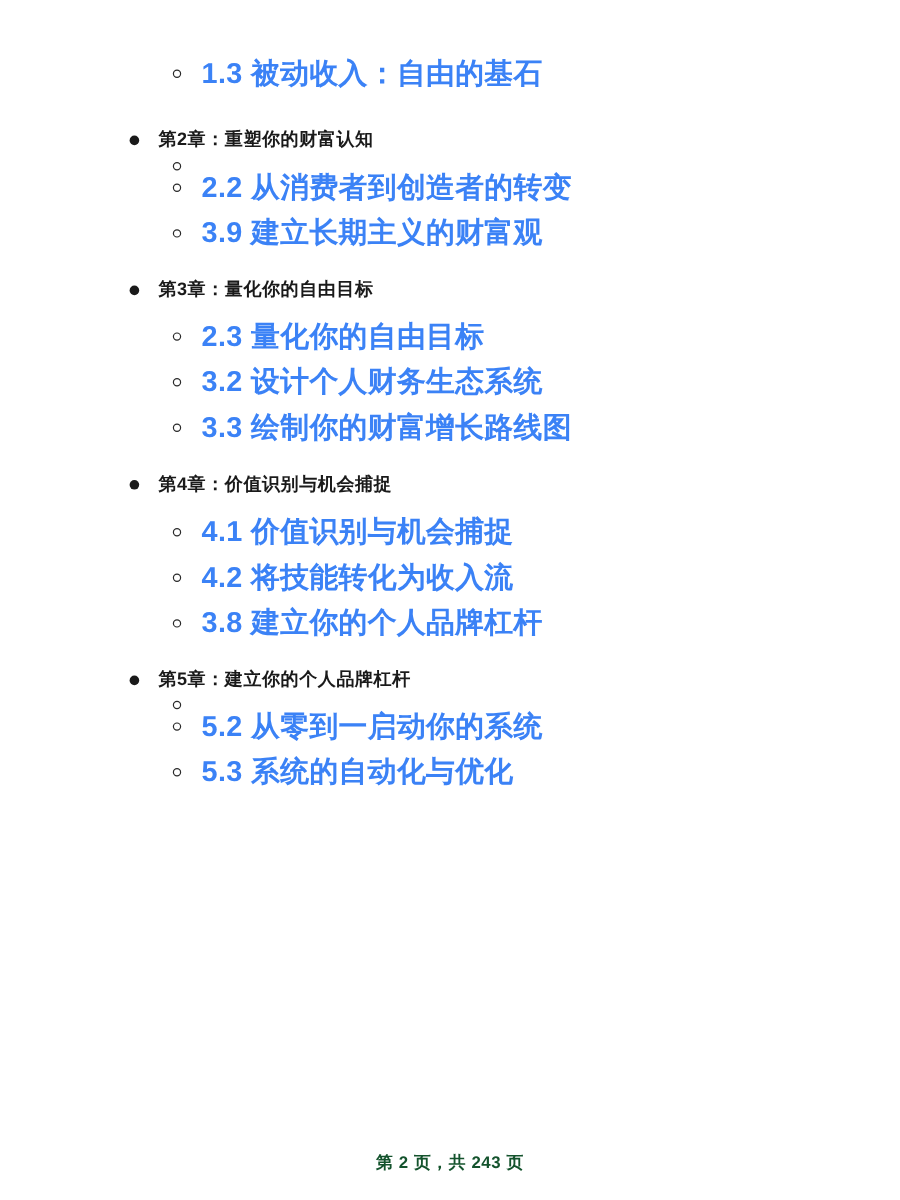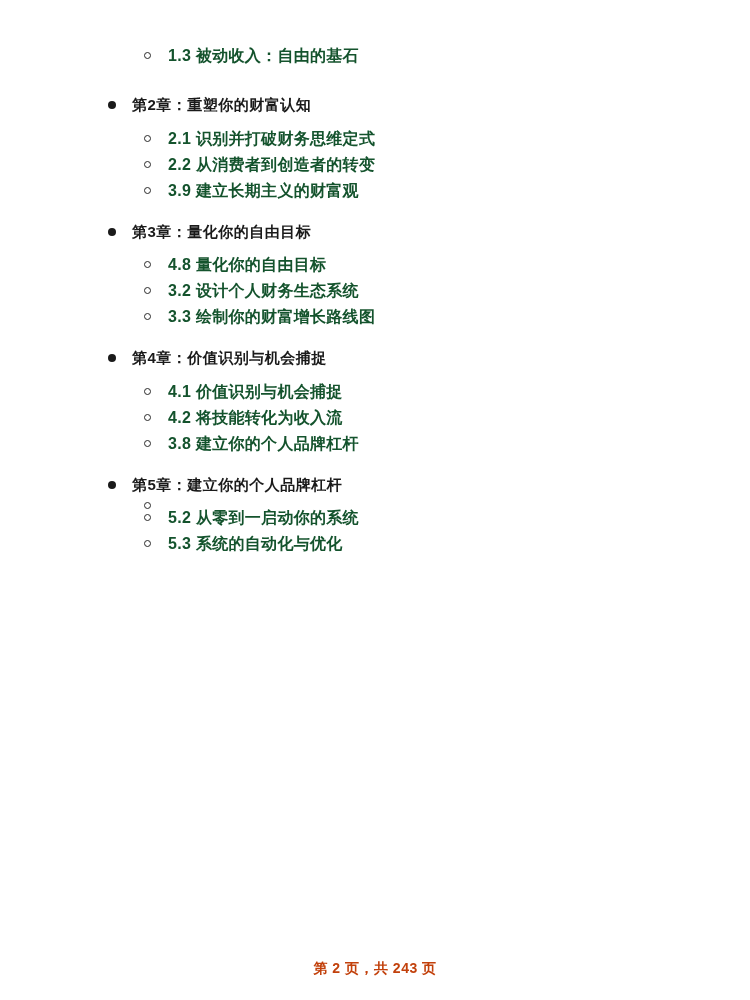--- a/index.html
+++ b/index.html
@@ -44,24 +44,24 @@
     top: 50%;
     width: 8px;
     height: 8px;
     margin-top: -4px;
     border-radius: 50%;
     background: #1a1a1a;
   }
   
   .section {
     position: relative;
-    font-size: 16px;
+    font-size: 24px;
     font-weight: 700;
     line-height: 1.5;
-    color: #14532d;
+    color: #3b82f6;
     margin: 0 0 2px 0;
     padding-left: 108px;
     letter-spacing: 0.3px;
   }
   .section .bullet-hollow {
     position: absolute;
     left: 84px;
     top: 50%;
     width: 7px;
     height: 7px;
@@ -81,21 +81,21 @@
     margin-bottom: 26px;
   }
   .footer {
     position: absolute;
     left: 0;
     right: 0;
     bottom: 22px;
     text-align: center;
     font-size: 14px;
     font-weight: 700;
-    color: #c2410c;
+    color: #14532d;
     letter-spacing: 0.5px;
   }
 </style>
 </head>
 <body>
 
 <div class="page">
 
   <div class="toc">
 
@@ -105,42 +105,41 @@
     </div>
 
     <div class="chapter-block">
       <div class="chapter">
         <span class="bullet"></span>
         <span>第2章：重塑你的财富认知</span>
       </div>
       <div class="group-sections">
         <div class="section">
           <span class="bullet-hollow"></span>
-          <span>2.1 识别并打破财务思维定式</span>
         </div>
         <div class="section">
           <span class="bullet-hollow"></span>
           <span>2.2 从消费者到创造者的转变</span>
         </div>
         <div class="section">
           <span class="bullet-hollow"></span>
           <span>3.9 建立长期主义的财富观</span>
         </div>
       </div>
     </div>
 
     <div class="chapter-block">
       <div class="chapter">
         <span class="bullet"></span>
         <span>第3章：量化你的自由目标</span>
       </div>
       <div class="group-sections">
         <div class="section">
           <span class="bullet-hollow"></span>
-          <span>4.8 量化你的自由目标</span>
+          <span>2.3 量化你的自由目标</span>
         </div>
         <div class="section">
           <span class="bullet-hollow"></span>
           <span>3.2 设计个人财务生态系统</span>
         </div>
         <div class="section">
           <span class="bullet-hollow"></span>
           <span>3.3 绘制你的财富增长路线图</span>
         </div>
       </div>

